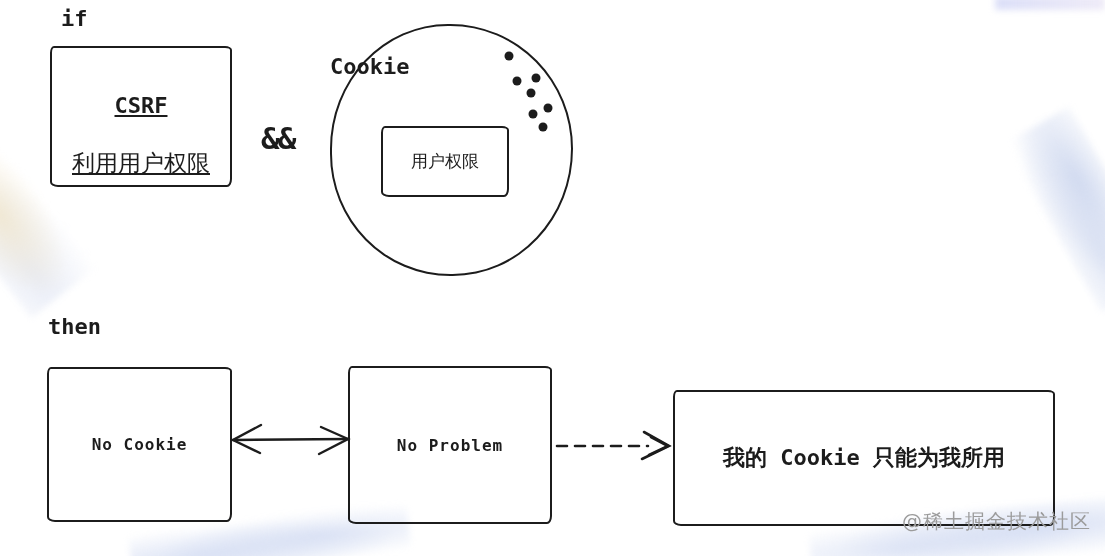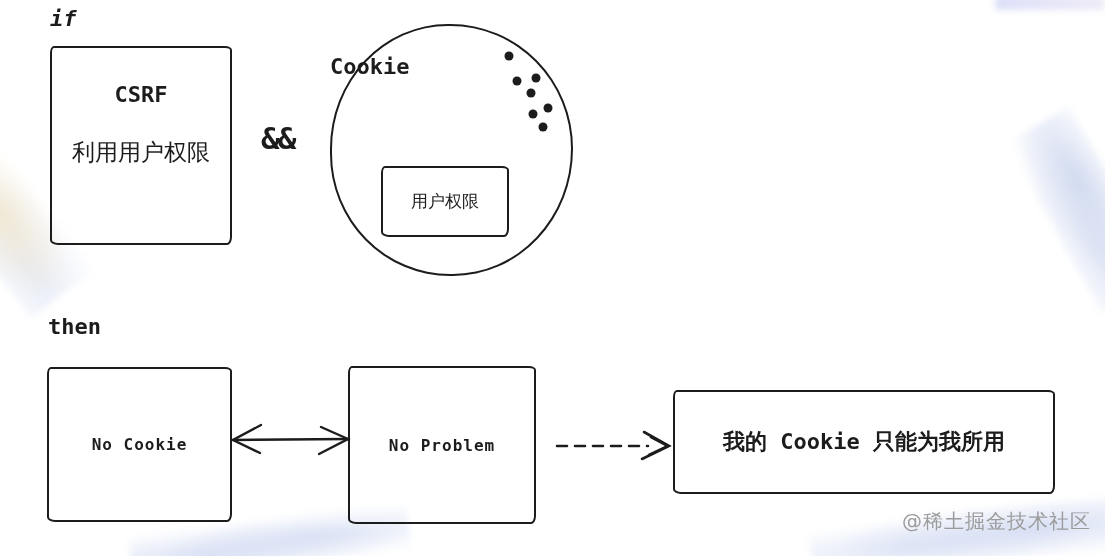--- a/index.html
+++ b/index.html
@@ -29,25 +29,26 @@
     position:absolute;
     border:2.5px solid var(--ink);
     border-radius:4px 7px 5px 8px / 7px 4px 8px 5px;
     background:transparent;
     display:flex;
     align-items:center;
     justify-content:center;
   }
   
   .csrf-box{
-    left:50px;top:46px;width:182px;height:199px;
+    left:50px;top:46px;width:182px;height:141px;
     flex-direction:column;
     justify-content:flex-start;
-    padding-top:34px;
+    padding-top:45px;
     gap:30px;
+    text-decoration:underline;
   }
   .csrf-box .line1{font-size:22px;font-weight:600;}
   .csrf-box .line2{
     font-size:23px;
     font-family:"DejaVu Sans","Liberation Sans",sans-serif;
   }
   .op-and{
     position:absolute;
     left:261px;top:120px;
     font-size:31px;font-weight:700;
@@ -59,38 +60,38 @@
     left:330px;top:24px;width:243px;height:252px;
     border:2.5px solid var(--ink);
     border-radius:49% 51% 50% 50% / 50% 50% 51% 49%;
   }
   .cookie-title{
     position:absolute;
     left:330px;top:54px;width:243px;
     font-size:22px;font-weight:600;
   }
   .perm-box{
-    left:381px;top:126px;width:128px;height:71px;margin-top:40px;
+    left:381px;top:126px;width:128px;height:71px;
   }
   .perm-box .perm-label{
     font-size:17px;
     font-family:"DejaVu Sans","Liberation Sans",sans-serif;
   }
   .chip-dot{
     position:absolute;
     width:9px;height:9px;
     border-radius:50%;
     background:var(--ink);
     transform:translate(-50%,-50%);
   }
   
   .no-cookie-box{left:47px;top:367px;width:185px;height:155px;}
-  .no-problem-box{left:348px;top:366px;width:188px;height:158px;}
+  .no-problem-box{left:348px;top:366px;width:204px;height:158px;}
   .mono-big{font-size:16px;font-weight:600;letter-spacing:1px;}
-  .conclusion-box{left:673px;top:390px;width:382px;height:104px;}
+  .conclusion-box{left:673px;top:390px;width:382px;height:136px;}
   .conclusion-box .conclusion-text{
     font-size:22px;font-weight:600;
     font-family:"DejaVu Sans Mono","DejaVu Sans","Liberation Sans",sans-serif;
   }
   .arrow-layer{
     position:absolute;left:0;top:0;width:1105px;height:556px;
     pointer-events:none;
   }
   .credit{
     position:absolute;
@@ -135,21 +136,21 @@
 <body>
 
 <div class="canvas">
 
   <div class="smudge smudge-left"></div>
   <div class="smudge smudge-right"></div>
   <div class="smudge smudge-bottom-left"></div>
   <div class="smudge smudge-bottom-right"></div>
   <div class="smudge smudge-top-right"></div>
 
-  <div class="label" style="left:50px;top:6px;font-style:italic;">if</div>
+  <div class="label" style="left:61px;top:6px;">if</div>
 
   <div class="sketch-box csrf-box">
     <div class="line1">CSRF</div>
     <div class="line2">利用用户权限</div>
   </div>
 
   <div class="op-and">&amp;&amp;</div>
 
   <div class="cookie-circle"></div>
   <div class="cookie-title">Cookie</div>

